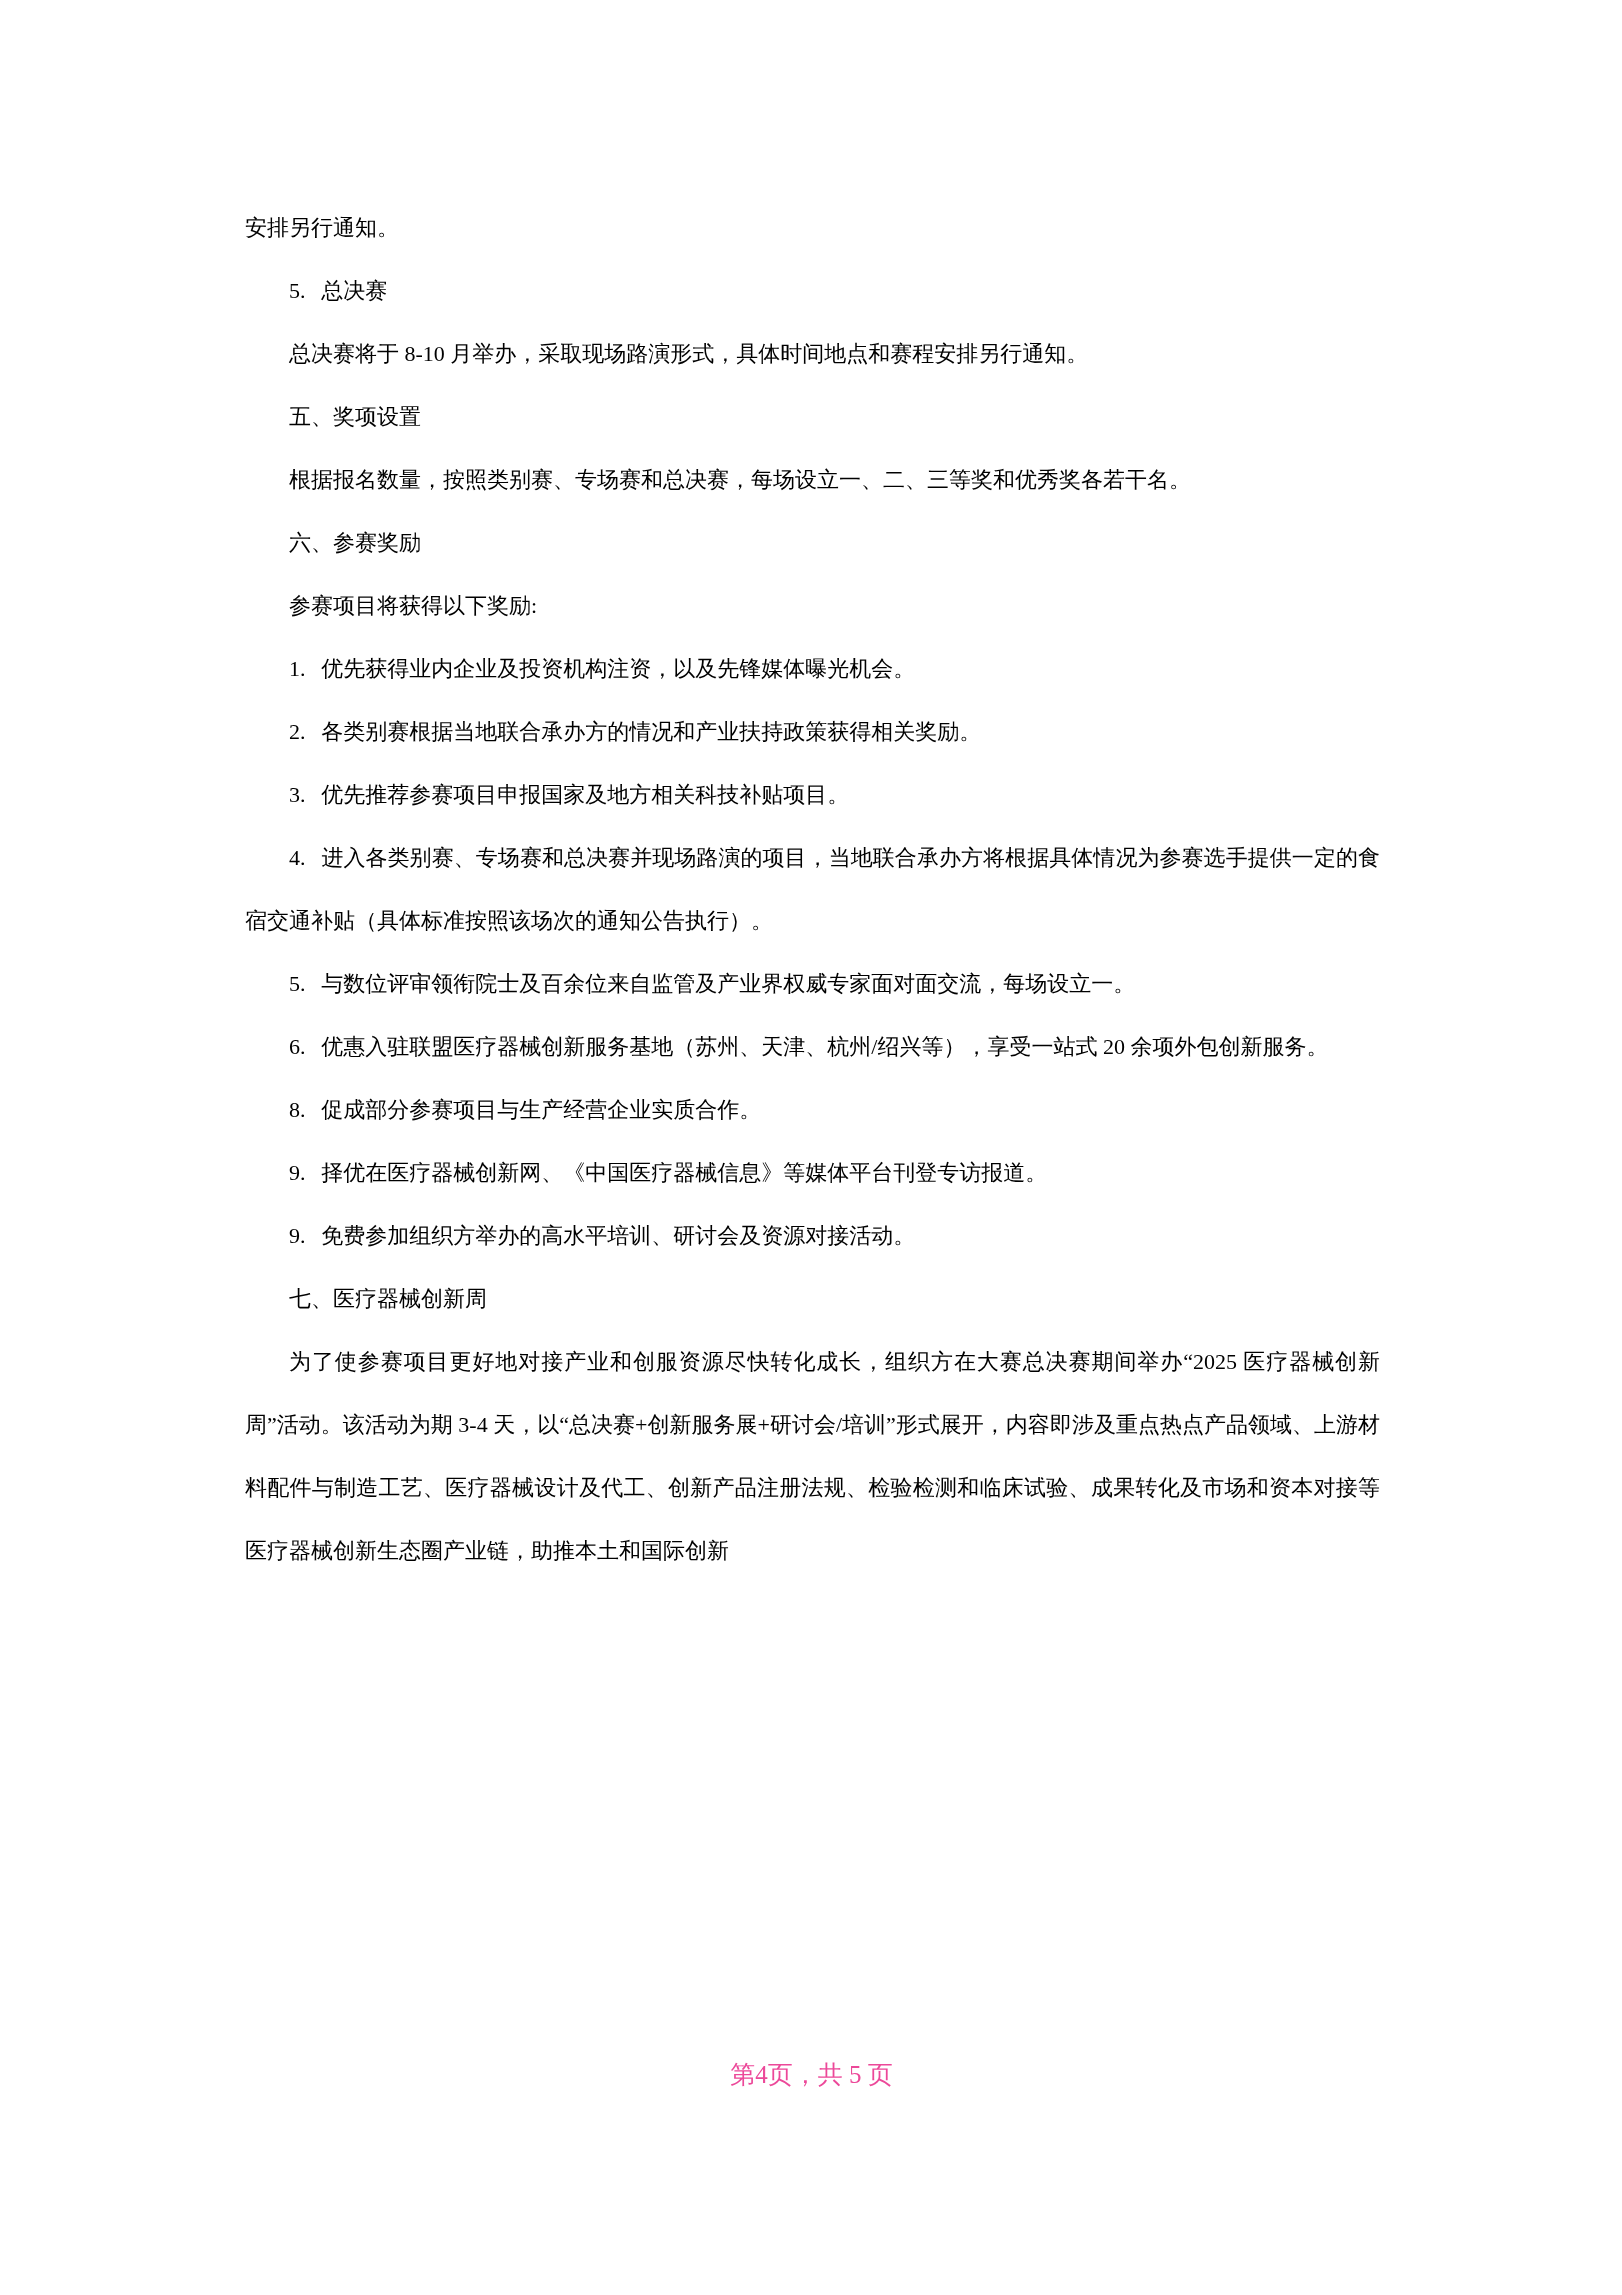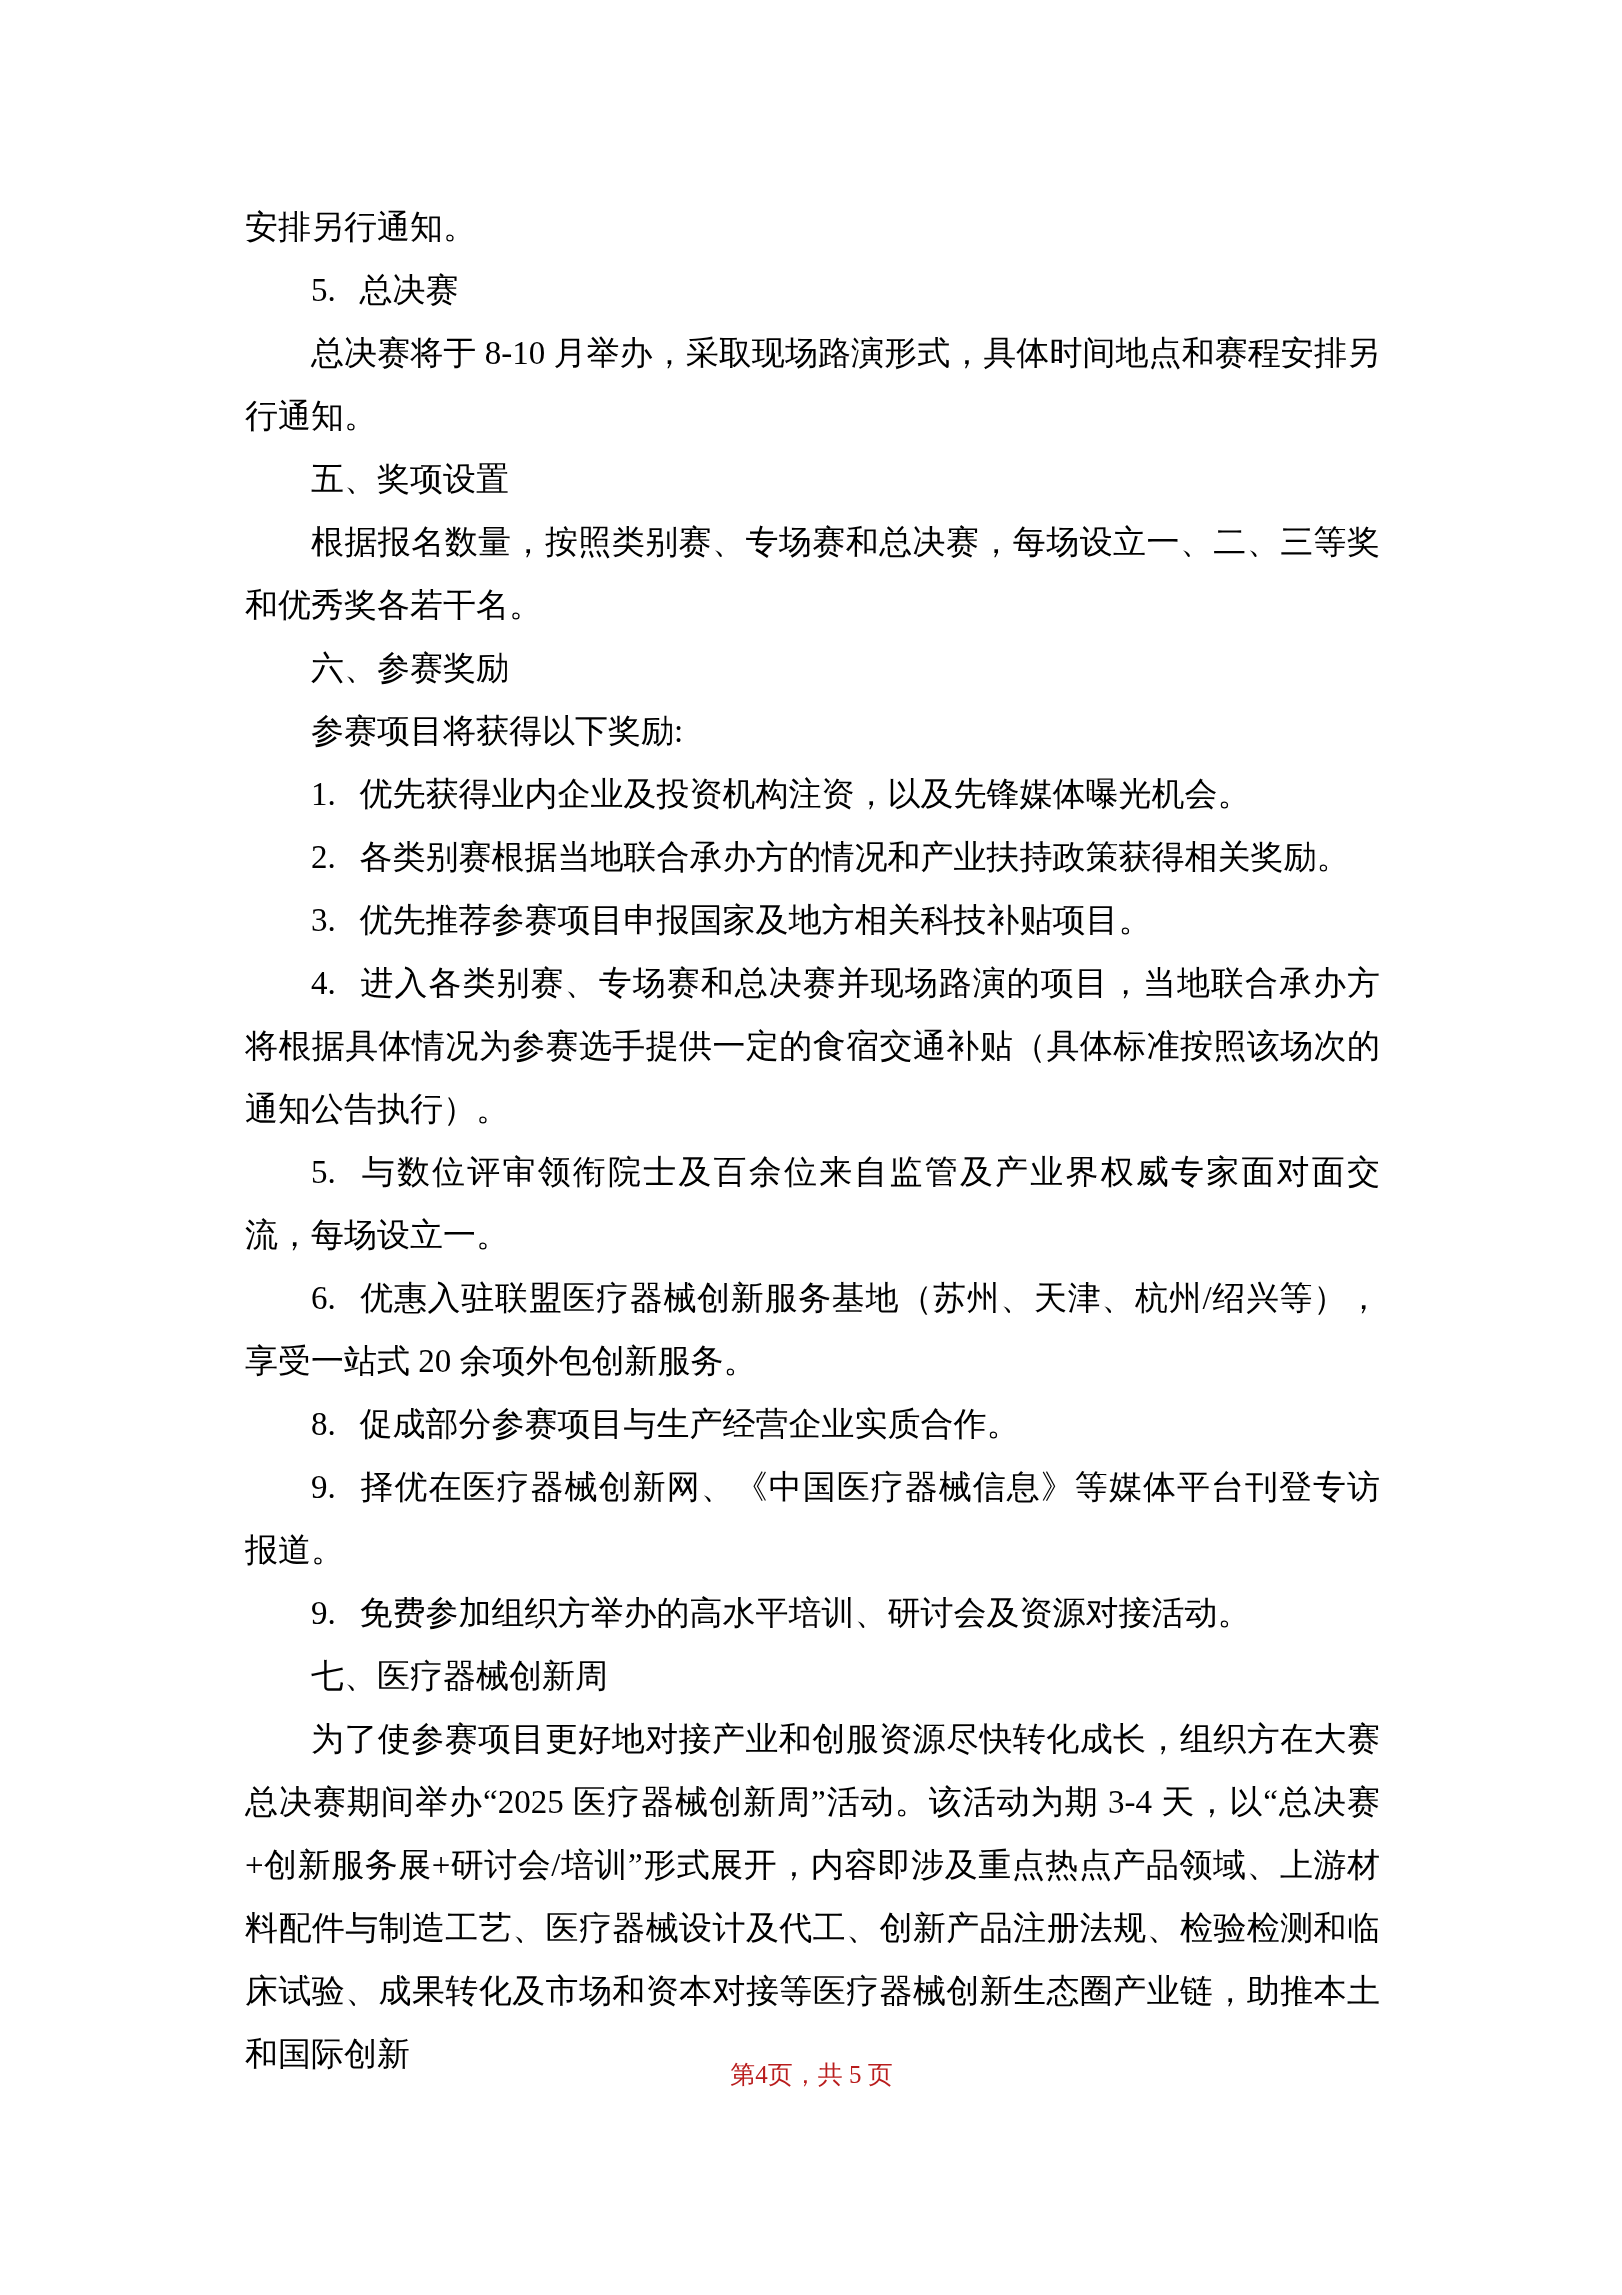--- a/index.html
+++ b/index.html
@@ -14,21 +14,21 @@
     background: #ffffff;
     overflow: hidden;
     font-family: "Liberation Serif", "DejaVu Serif", serif;
     color: #000000;
   }
   .content {
     position: absolute;
     left: 245px;
     top: 196px;
     width: 1135px;
-    font-size: 33px;
+    font-size: 22px;
     line-height: 63px;
     text-align: justify;
   }
   .content p {
     margin: 0;
     padding: 0;
   }
   .para-indent {
     text-indent: 2em;
   }
@@ -47,21 +47,21 @@
     width: 0.72em;
   }
   .footer {
     position: absolute;
     left: 0;
     top: 2055px;
     width: 1623px;
     text-align: center;
     font-size: 25px;
     line-height: 39px;
-    color: #b91c1c;
+    color: #ec4899;
   }
 </style>
 </head>
 <body>
 
 <div class="page">
   <div class="content" id="document-body">
       <p class="para-noindent">安排另行通知。</p>
       <p class="para-indent"><span class="num">5.</span><span class="tab"></span><span>总决赛</span></p>
       <p class="para-indent">总决赛将于 8-10 月举办，采取现场路演形式，具体时间地点和赛程安排另行通知。</p>

